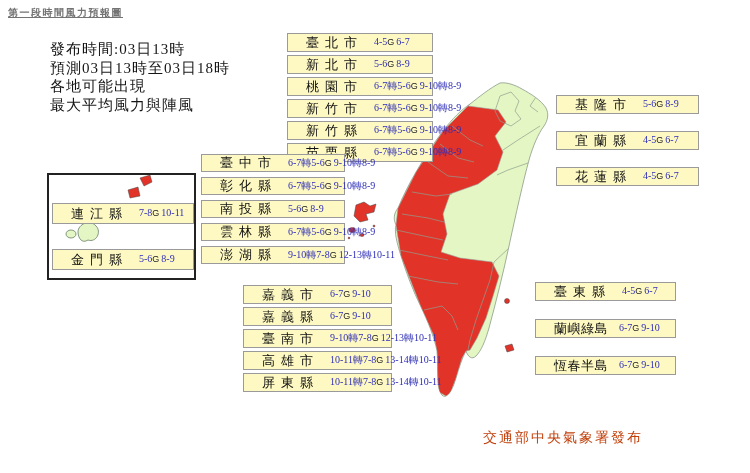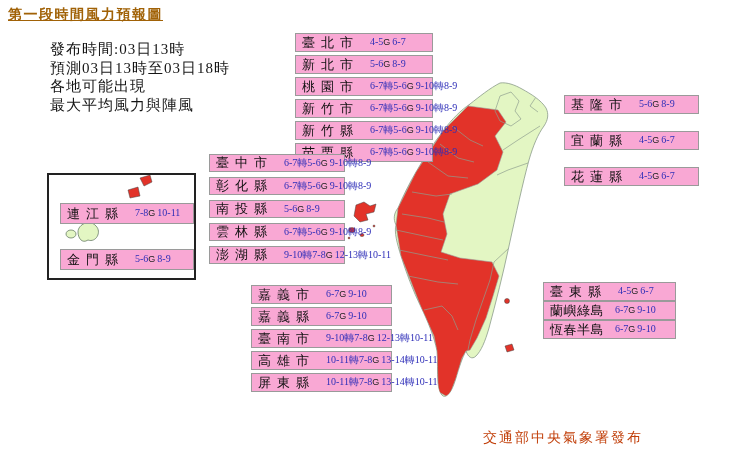--- a/index.html
+++ b/index.html
@@ -3,43 +3,43 @@
 <meta charset="utf-8">
 <style>
   html,body{margin:0;padding:0}
   body{
     width:750px;height:473px;position:relative;background:#ffffff;overflow:hidden;
     font-family:"Liberation Serif","DejaVu Serif",serif;
   }
   .page-title{
     position:absolute;left:8px;top:6px;z-index:3;
     font-family:"Liberation Sans","DejaVu Sans",sans-serif;
-    font-size:14px;font-weight:bold;color:#a16207;
+    font-size:10px;font-weight:bold;color:#737373;
     text-decoration:underline;letter-spacing:1.5px;white-space:nowrap;
   }
   .info-block{
     position:absolute;left:50px;top:40px;z-index:3;
     font-size:15px;line-height:18.5px;color:#151515;letter-spacing:1px;white-space:nowrap;
   }
   .attribution{
     position:absolute;left:483px;top:429px;z-index:3;
     font-size:14px;color:#c2410c;letter-spacing:2px;white-space:nowrap;
   }
   #map-svg{position:absolute;left:0;top:0;z-index:0}
   .wgroup{position:absolute;display:flex;flex-direction:column;z-index:2}
   .wbox{
-    background:#f9a8d4;border:1px solid #9a9a9a;height:19px;box-sizing:border-box;
-    display:flex;align-items:center;padding:0 3px 0 6px;margin-left:8px;
+    background:#fef9c3;border:1px solid #9a9a9a;height:19px;box-sizing:border-box;
+    display:flex;align-items:center;padding:0 3px 0 18px;
   }
   .g-north{left:287px;top:33px;width:146px;row-gap:3px}
   .g-east{left:556px;top:95px;width:143px;row-gap:17px}
   .g-west{left:201px;top:154px;width:144px;row-gap:5px}
   .g-west .wbox{height:18px}
   .g-south{left:243px;top:285px;width:149px;row-gap:3px}
-  .g-southeast{left:535px;top:282px;width:141px;row-gap:0}
+  .g-southeast{left:535px;top:282px;width:141px;row-gap:18px}
   .cname{font-size:13px;color:#101010;white-space:nowrap;flex:0 0 auto}
   .cs3{letter-spacing:6px}
   .cs4{letter-spacing:0.5px;font-size:13px}
   .vals{display:flex;flex-direction:row;line-height:9.5px;margin-left:0px}
   .avg{color:#2e2eb8;font-size:10px;margin-left:11px;white-space:nowrap}
   .gustline{font-size:10px;white-space:nowrap}
   .gp{color:#222;font-size:9px;font-family:"Liberation Sans","DejaVu Sans",sans-serif;margin-right:2px}
   .gv{color:#2e2eb8;font-style:normal}
   .offshore-frame{
     position:absolute;left:47px;top:173px;width:149px;height:107px;

